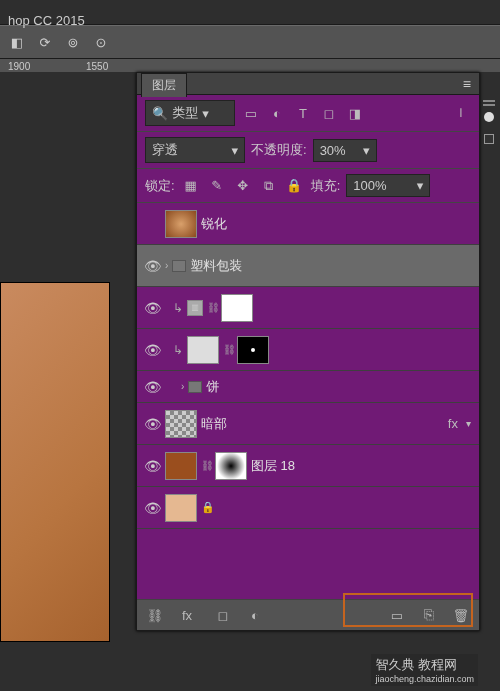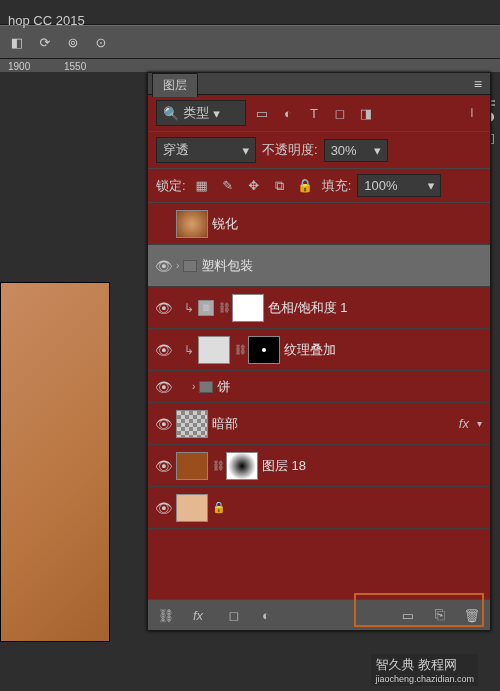--- a/index.html
+++ b/index.html
@@ -4,41 +4,41 @@
 <style>
 *{box-sizing:border-box;margin:0;padding:0;font-family:"Microsoft YaHei",Arial,sans-serif;font-size:13px;color:#ccc;-webkit-user-select:none;user-select:none}
 body{background:#2e2e2e;width:500px;height:691px;overflow:hidden;position:relative}
 .titlebar{height:22px;background:#2e2e2e;color:#ccc;padding:12px 8px;font-size:14px;border-bottom:1px solid #1a1a1a}
 .toolbar{height:34px;background:#535353;border-top:1px solid #6a6a6a;border-bottom:1px solid #1a1a1a;display:flex;align-items:center;padding:0 6px;gap:6px}
 .tool-ic{width:22px;height:22px;display:flex;align-items:center;justify-content:center;color:#ccc}
 .ruler{height:16px;background:#535353;border-bottom:1px solid #1a1a1a;font-size:10px;color:#aaa;position:relative}
 .ruler span{position:absolute;top:2px;font-size:10px}
 .workarea{position:absolute;left:0;top:72px;right:0;bottom:0;background:#2e2e2e}
 .canvas-img{position:absolute;left:0;top:210px;width:110px;height:360px;background:linear-gradient(135deg,#c98a5f 0%,#b87540 60%,#a6622e 100%);border:1px solid #000}
-.panel{position:absolute;right:9px;top:0;width:344px;background:#7f1d1d;border:1px solid #1a1a1a;box-shadow:0 0 3px #000}
+.panel{position:absolute;right:20px;top:0;width:344px;background:#701a75;border:1px solid #1a1a1a;box-shadow:0 0 3px #000}
 .ptab{height:22px;background:#424242;display:flex;align-items:center;padding:0 4px;border-bottom:1px solid #1a1a1a}
 .ptab .tab{background:#535353;padding:3px 10px;font-size:12px;border:1px solid #1a1a1a;border-bottom:none;margin-top:3px}
 .ptab .menu{margin-left:auto;font-size:14px;padding:0 4px}
 .p-row{display:flex;align-items:center;padding:5px 8px;gap:6px;border-bottom:1px solid #454545;font-size:12px}
 .p-row .label{color:#ccc}
 .dropdown{background:#3a3a3a;border:1px solid #222;padding:3px 6px;display:flex;align-items:center;gap:4px;min-width:0}
 .icon-btn{width:20px;height:18px;display:flex;align-items:center;justify-content:center;color:#bbb;font-size:13px}
 .layers{max-height:400px}
 .layer{display:flex;align-items:center;padding:4px 8px;border-bottom:1px solid #3f3f3f;gap:4px;min-height:42px}
 .layer.selected{background:#6a6a6a}
 .vis{width:16px;height:16px;display:flex;align-items:center;justify-content:center;font-size:14px}
 .thumb{width:32px;height:28px;border:1px solid #888;background:#555;display:flex;align-items:center;justify-content:center;font-size:9px;position:relative;flex-shrink:0}
 .thumb.checker{background-image:linear-gradient(45deg,#888 25%,transparent 25%,transparent 75%,#888 75%),linear-gradient(45deg,#888 25%,#ccc 25%,#ccc 75%,#888 75%);background-size:8px 8px;background-position:0 0,4px 4px}
 .mask{width:32px;height:28px;background:#fff;border:1px solid #888;flex-shrink:0}
 .mask.black{background:#000;position:relative}
 .mask.black::after{content:"";position:absolute;top:11px;left:13px;width:4px;height:4px;background:#fff;border-radius:2px}
 .mask.radial{background:radial-gradient(circle,#000 0%,#fff 70%)}
 .link-ic{width:10px;font-size:10px;color:#aaa;flex-shrink:0}
 .layer-name{flex:1;font-size:13px;color:#e0e0e0}
-.fx{font-style:italic;color:#bbb;margin-right:4px}
+.fx{color:#bbb;margin-right:4px}
 .caret{font-size:10px;color:#bbb}
 .grp-ic{width:14px;height:12px;background:#777;border:1px solid #555;flex-shrink:0}
 .adj-ic{width:16px;height:16px;border:1px solid #888;background:#aaa;display:flex;align-items:center;justify-content:center;font-size:8px}
 .clip{font-size:12px;color:#aaa;margin-left:8px}
 .indent{margin-left:16px}
 .lock-ic{font-size:11px;color:#bbb}
 .panel-bottom{display:flex;align-items:center;padding:6px 8px;gap:12px;border-top:1px solid #424242;background:#535353}
 .panel-bottom .spacer{flex:1}
 .highlight-box{position:absolute;border:2px solid #c5641f;pointer-events:none}
 .watermark{position:absolute;right:22px;bottom:5px;font-size:11px;color:#999;background:rgba(40,40,40,0.7);padding:2px 4px}
@@ -57,21 +57,21 @@
 
 <div class="toolbar">
   <div class="tool-ic">◧</div>
   <div class="tool-ic">⟳</div>
   <div class="tool-ic">⊚</div>
   <div class="tool-ic">⊙</div>
 </div>
 
 <div class="ruler">
   <span style="left:8px">1900</span>
-  <span style="left:64px">1550</span>
+  <span style="left:86px">1550</span>
 </div>
 
 <div class="workarea">
   <div class="canvas-img"></div>
 
   <div class="collapse-strip">
     <div></div>
       <div></div>
   </div>
   <div class="dot-col">
@@ -140,30 +140,28 @@
         <div class="grp-ic"></div>
         <div class="layer-name">塑料包装</div>
       </div>
 
       <div class="layer">
         <div class="vis">👁</div>
         <span class="clip">↳</span>
         <div class="adj-ic">▥</div>
         <span class="link-ic">⛓</span>
         <div class="mask"></div>
-        <div class="layer-name">色相/饱和度 1</div>
       </div>
 
       <div class="layer">
         <div class="vis">👁</div>
         <span class="clip">↳</span>
         <div class="thumb" style="background:#ddd"></div>
         <span class="link-ic">⛓</span>
         <div class="mask black"></div>
-        <div class="layer-name">纹理叠加</div>
       </div>
 
       <div class="layer" style="min-height:32px">
         <div class="vis">👁</div>
         <span class="caret indent">›</span>
         <div class="grp-ic"></div>
         <div class="layer-name">饼</div>
       </div>
 
       <div class="layer">

